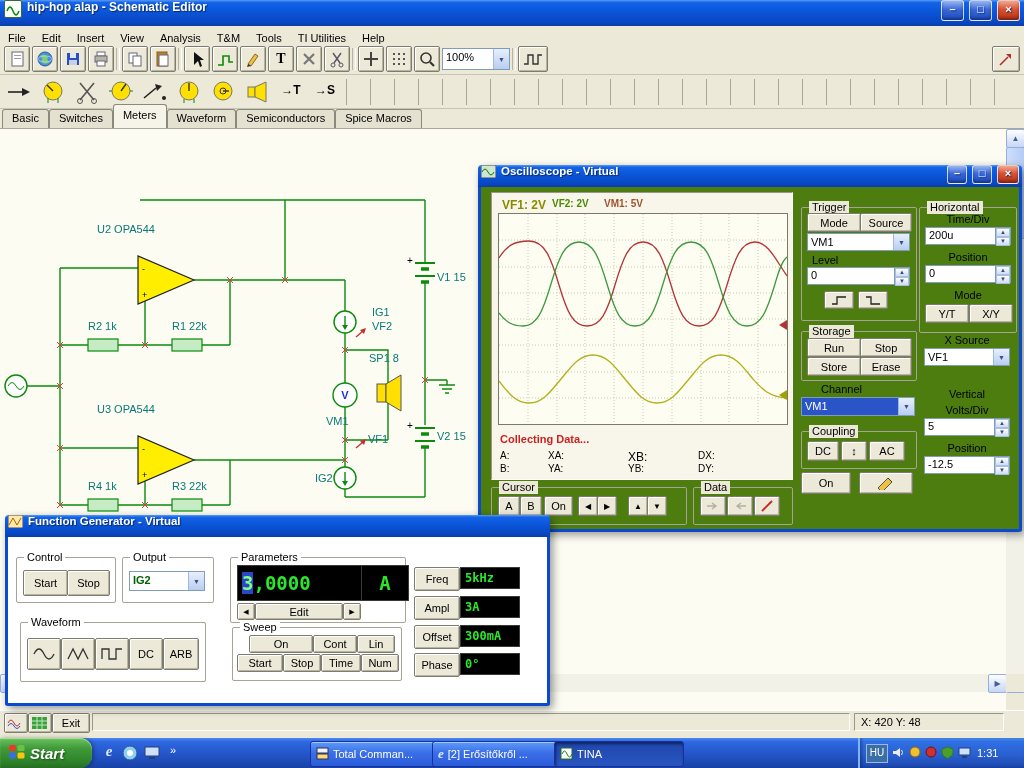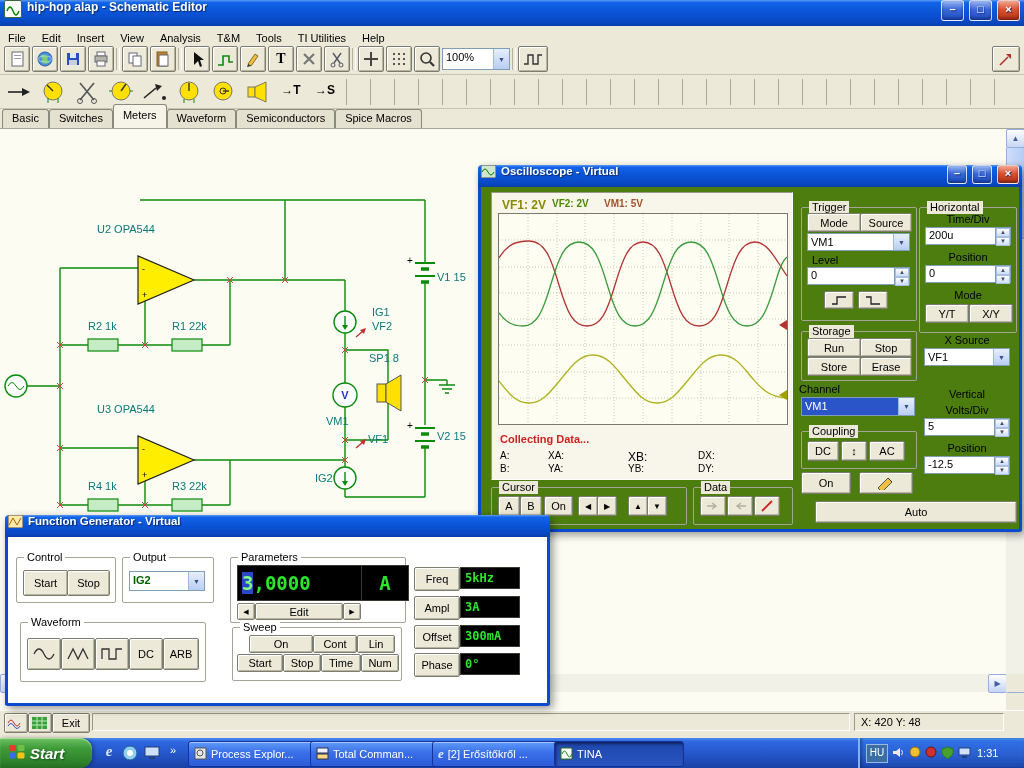--- a/index.html
+++ b/index.html
@@ -475,21 +475,21 @@
     <span class="b3 abs" style="left:5px;top:25px;width:52px;height:17px">Store</span>
     <span class="b3 abs" style="left:58px;top:25px;width:50px;height:17px">Erase</span>
   </div>
 
   <span class="abs" style="left:438px;top:169px;width:96px;text-align:center">X Source</span>
   <span class="combo abs" style="left:443px;top:183px;width:86px;height:18px;box-sizing:border-box">
     <span class="v">VF1</span>
     <span class="ab">▼</span>
   </span>
 
-  <span class="abs" style="left:318px;top:218px">Channel</span>
+  <span class="abs" style="left:340px;top:218px">Channel</span>
   <span class="combo sel abs" style="left:320px;top:232px;width:114px;height:19px;box-sizing:border-box">
     <span class="v">VM1</span>
     <span class="ab">▼</span>
   </span>
 
   <div class="gb abs" style="left:320px;top:266px;width:114px;height:36px">
     <i>Coupling</i>
     <span class="b3 abs" style="left:5px;top:9px;width:30px;height:18px">DC</span>
     <span class="b3 abs" style="left:39px;top:9px;width:24px;height:18px">↕</span>
     <span class="b3 abs" style="left:67px;top:9px;width:34px;height:18px">AC</span>
@@ -544,21 +544,20 @@
           <path d="M13,5 H5 M8,2 L4,5 L8,8" stroke="#b2b0a2" fill="none" stroke-width="1.4"></path>
         </svg>
       </span>
     <span class="b3 abs" style="left:60px;top:8px;width:24px;height:18px">
         <svg width="14" height="12">
           <path d="M2,11 L12,1" stroke="#d02020" stroke-width="1.8"></path>
         </svg>
       </span>
   </div>
 
-  <span class="b3 abs" style="left:334px;top:336px;width:200px;height:20px">Auto</span>
 </div>
 
 <div class="abs" style="left:5px;top:515px;width:545px;height:191px;background:#fff;border:3px solid #0a4ad0;border-top:0;border-radius:6px 6px 3px 3px;box-sizing:border-box;box-shadow:3px 3px 8px rgba(0,0,0,.4);z-index:30">
   <div class="tbar abs" style="left:-3px;top:0;width:539px;height:22px;font-size:11.5px;border-radius:4px 4px 0 0;padding:0 3px">
     <span><svg width="15" height="13">
           <rect x="0" y="0" width="15" height="13" fill="#ffe9a8" stroke="#446"></rect>
           <path d="M1,10 L5,3 L9,10 L13,3" stroke="#a06a00" fill="none"></path>
         </svg></span>
     <span class="lbl">Function Generator - Virtual</span>
   </div>
@@ -644,27 +643,20 @@
   <span class="abs" style="left:100px;top:5px;width:18px;height:20px;color:#dceaff;font-family:'Liberation Serif',serif;font-style:italic;font-weight:bold;font-size:15px;text-align:center">e</span>
   <span class="abs" style="left:122px;top:7px;width:16px;height:16px"><svg width="16" height="16">
         <circle cx="8" cy="8" r="7" fill="#8fd0f0" stroke="#2a5a9a"></circle>
         <circle cx="8" cy="8" r="3" fill="#fff"></circle>
       </svg></span>
   <span class="abs" style="left:144px;top:7px;width:16px;height:16px"><svg width="16" height="16">
         <rect x="1" y="2" width="14" height="9" fill="#cfe0ff" stroke="#22407a"></rect>
         <rect x="5" y="12" width="6" height="2" fill="#22407a"></rect>
       </svg></span>
   <span class="abs" style="left:166px;top:6px;width:14px;height:18px;color:#fff;font-size:11px;text-align:center">»</span>
-  <div class="task abs" style="left:188px;top:3px;width:118px">
-    <span><svg width="13" height="13">
-          <rect x="1" y="1" width="11" height="11" fill="#e8e8e8" stroke="#555"></rect>
-          <circle cx="6" cy="6" r="3" fill="none" stroke="#555"></circle>
-        </svg></span>
-    <span>Process Explor...</span>
-  </div>
   <div class="task abs" style="left:310px;top:3px;width:118px">
     <span><svg width="13" height="13">
           <rect x="1" y="1" width="11" height="5" fill="#f0f0ff" stroke="#334"></rect>
           <rect x="1" y="7" width="11" height="5" fill="#ffd780" stroke="#334"></rect>
         </svg></span>
     <span>Total Comman...</span>
   </div>
   <div class="task abs" style="left:432px;top:3px;width:118px">
     <span style="color:#dceaff;font-family:'Liberation Serif',serif;font-style:italic;font-weight:bold;font-size:13px">e</span>
     <span>[2] Erősítőkről ...</span>

